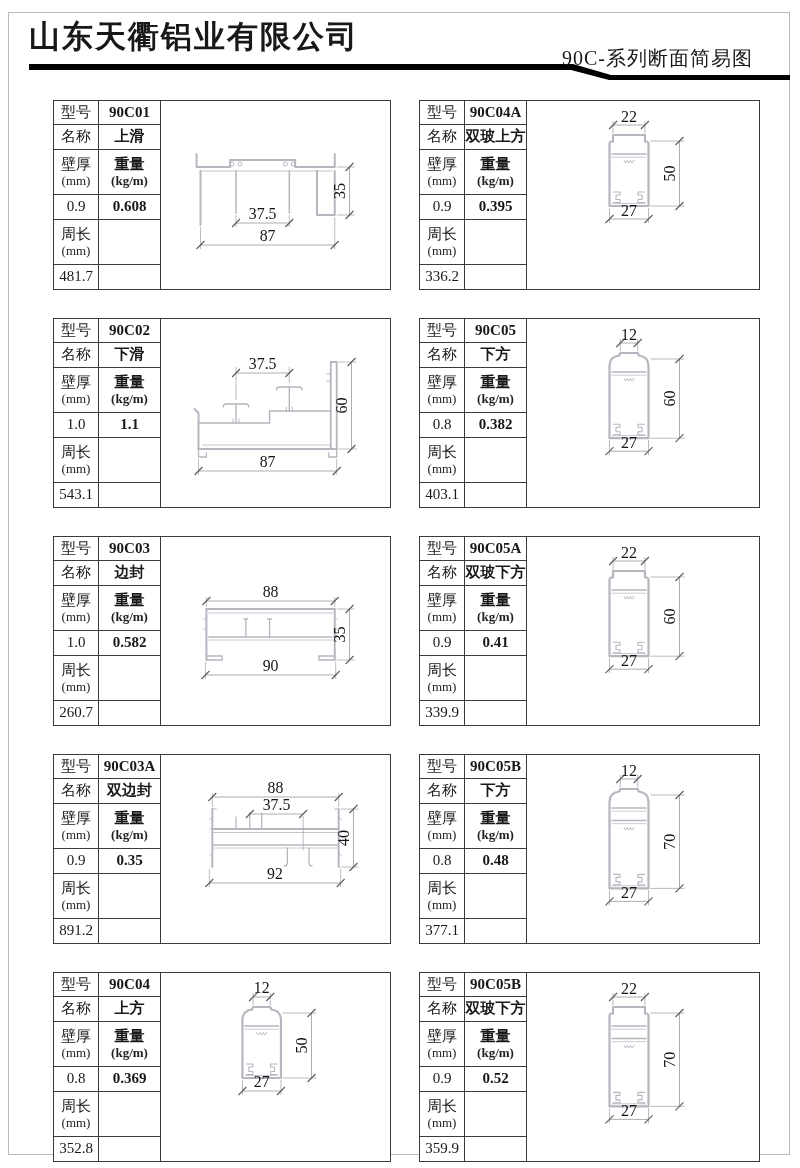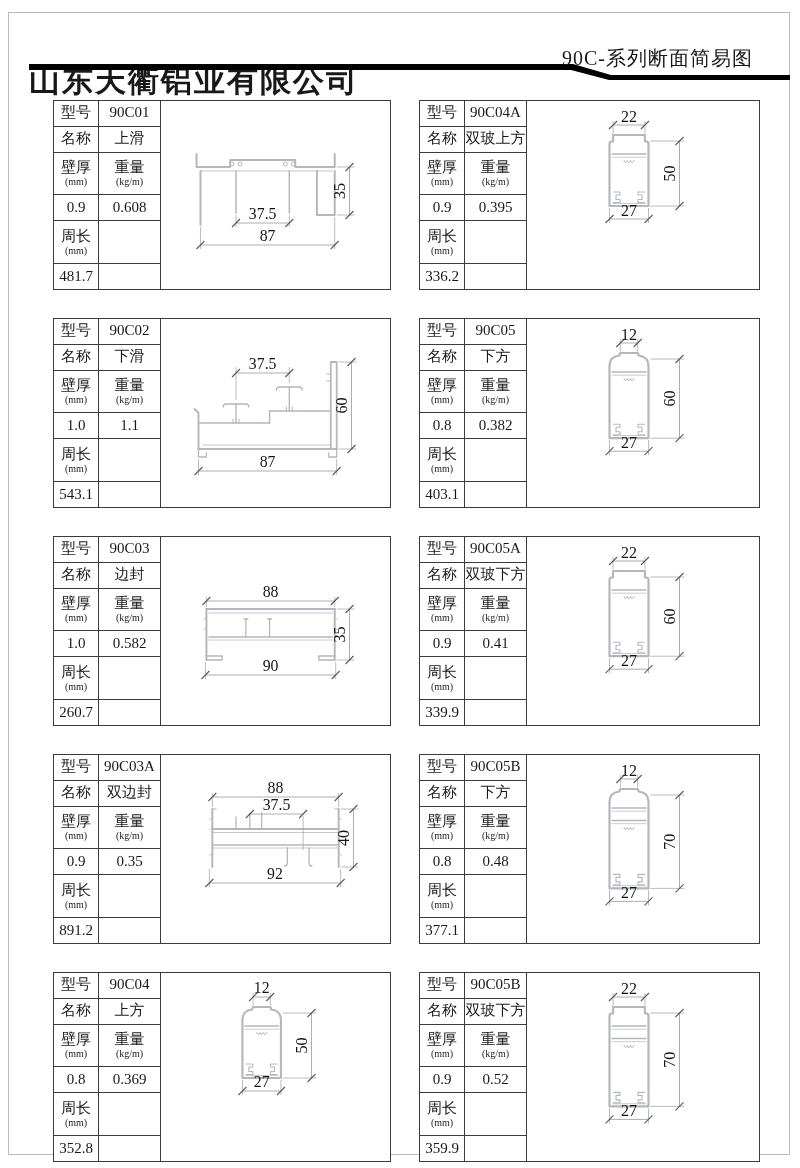--- a/index.html
+++ b/index.html
@@ -6,21 +6,21 @@
   body{
     width:800px;height:1168px;position:relative;overflow:hidden;background:#ffffff;
     font-family:"Liberation Serif","DejaVu Serif",serif;color:#17181a;
   }
   .page-frame{
     position:absolute;left:8px;top:12px;width:782px;height:1143px;
     border:1px solid #b9bbc2;box-sizing:border-box;pointer-events:none;
   }
   .company{
     position:absolute;left:29px;top:16px;font-size:31px;font-weight:bold;
-    letter-spacing:2px;white-space:nowrap;margin-top:44px;
+    letter-spacing:2px;white-space:nowrap;
   }
   .series{
     position:absolute;left:562px;top:45px;font-size:20px;letter-spacing:1px;white-space:nowrap;
   }
   .header-rule{position:absolute;left:0;top:0;width:800px;height:95px;}
   #grid{
     position:absolute;left:53px;top:100px;width:697px;
     display:grid;grid-template-columns:338px 341px;column-gap:18px;row-gap:23px;gap:28px;
   }
   .cell{
@@ -28,23 +28,23 @@
   }
   table.spec{
     border-collapse:collapse;flex:0 0 106px;width:106px;height:100%;table-layout:fixed;
   }
   table.spec td{
     border-right:1px solid #3a3b3d;border-bottom:1px solid #3a3b3d;
     text-align:center;vertical-align:middle;padding:0;overflow:hidden;
   }
   table.spec tr:last-child td{border-bottom:none;}
   td.c1{width:44px;}
-  td.c2{width:61px;}
+  td.c2{width:61px;font-weight:bold;}
   .lab,.val{font-size:15px;line-height:1.05;}
-  .unit{font-size:10px;line-height:1;margin-top:1px;color:#222;}
+  .unit{font-size:13px;line-height:1;margin-top:1px;color:#222;}
   .drawing{flex:1 1 auto;position:relative;}
   .drawing svg{position:absolute;left:0;top:0;width:100%;height:100%;display:block;}
 </style>
 </head>
 <body>
 
 <div class="page-frame"></div>
 
 <div class="company">山东天衢铝业有限公司</div>
 

